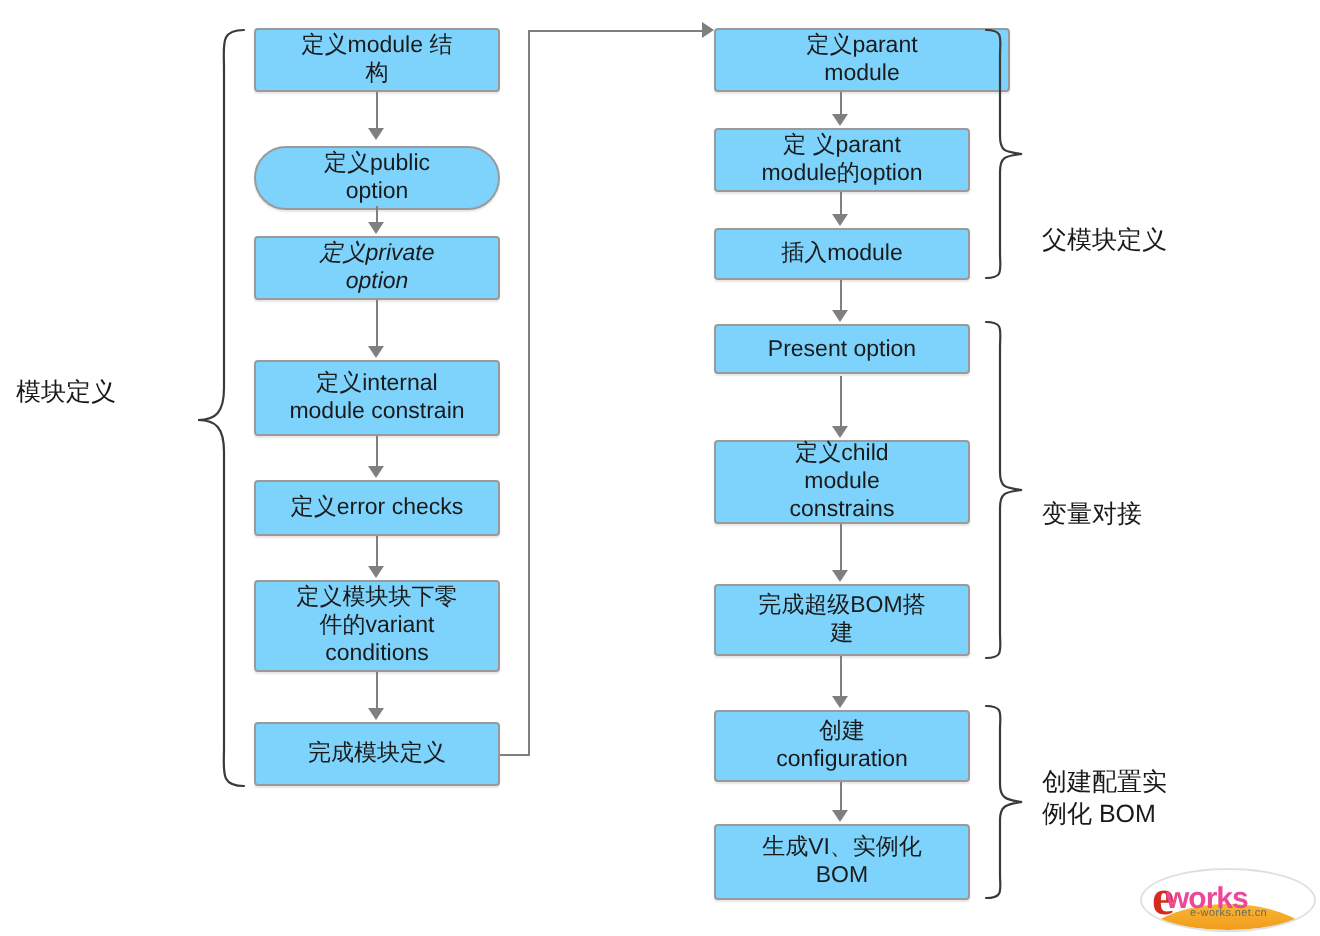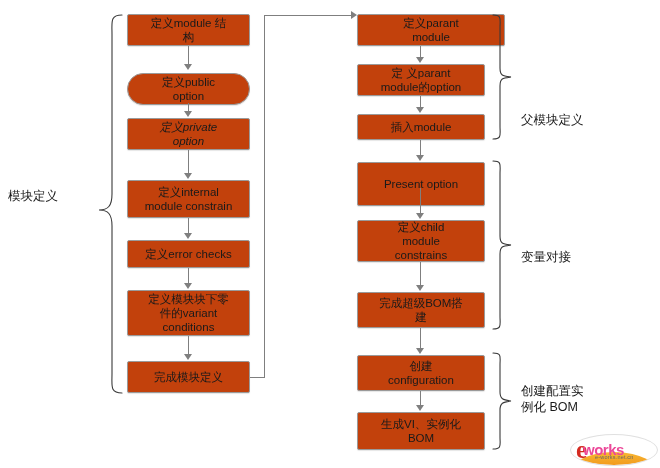--- a/index.html
+++ b/index.html
@@ -14,21 +14,21 @@
     overflow: hidden;
   }
   #canvas {
     position: relative;
     width: 660px;
     height: 468px;
   }
   .box {
     position: absolute;
     box-sizing: border-box;
-    background: #c2410c;
+    background: #7dd3fc;
     border: 1px solid #9a9a9a;
     border-radius: 2px;
     color: #1a1a1a;
     font-size: 11.5px;
     line-height: 14px;
     display: flex;
     align-items: center;
     justify-content: center;
     text-align: center;
     padding: 2px 3px;
@@ -173,21 +173,21 @@
   <div class="conn h-line" style="left:250px; top:377px; width:15px;"></div>
   <div class="conn h-line" style="left:264px; top:15px; width:89px;"></div>
   <div class="arrow-right" style="left:351px; top:11px;"></div>
 
   <div class="box" style="left:357px; top:14px; width:148px; height:32px;">定义parant
 module</div>
   <div class="box" style="left:357px; top:64px; width:128px; height:32px;">定 义parant
 module的option</div>
   <div class="box" style="left:357px; top:114px; width:128px; height:26px;">插入module</div>
 
-  <div class="box" style="left:357px; top:162px; width:128px; height:44px;">Present option</div>
+  <div class="box" style="left:357px; top:162px; width:128px; height:25px;">Present option</div>
   <div class="box" style="left:357px; top:220px; width:128px; height:42px;">定义child
 module
 constrains</div>
   <div class="box" style="left:357px; top:292px; width:128px; height:36px;">完成超级BOM搭
 建</div>
 
   <div class="box" style="left:357px; top:355px; width:128px; height:36px;">创建
 configuration</div>
   <div class="box" style="left:357px; top:412px; width:128px; height:38px;">生成VI、实例化
 BOM</div>

